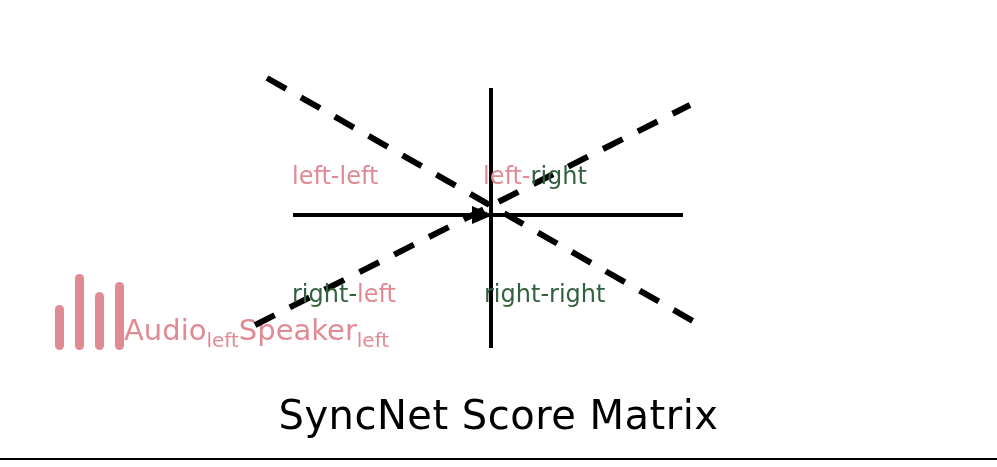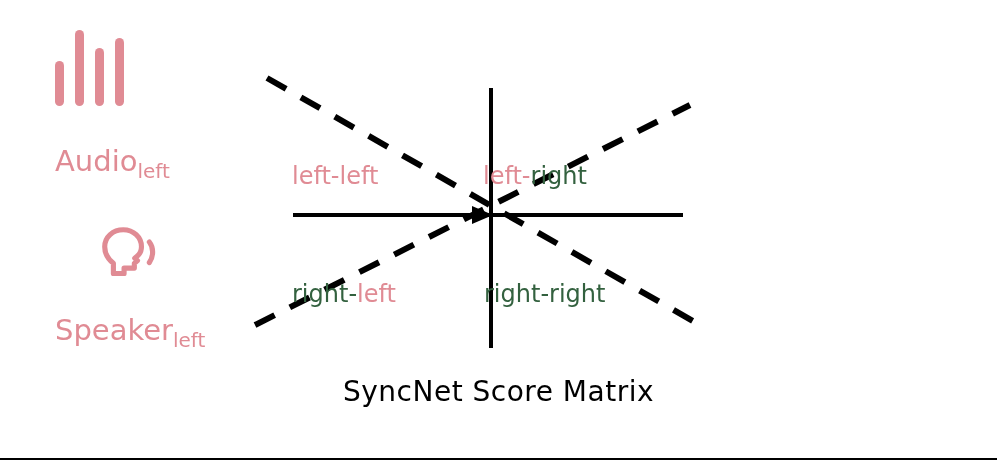--- a/index.html
+++ b/index.html
@@ -18,23 +18,22 @@
     overflow: hidden;
   }
 
   
   .side-panel {
     position: absolute;
     top: 30px;
     width: 230px;
     height: 320px;
     display: flex;
-    flex-direction: column;
-    align-items: flex-start;
-    gap: 32px;
+    flex-direction: row;
+    align-items: flex-end;
   }
   #panel-left  { left: 55px; }
   #panel-right { left: 725px; }
 
   
   .wave {
     display: flex;
     align-items: flex-end;
     justify-content: center;
     gap: 11px;
@@ -90,25 +89,25 @@
   }
   #quad-ll { left: 42px;  top: 128px; transform: translateY(-100%); }
   #quad-lr { left: 233px; top: 128px; transform: translateY(-100%); text-align: center; }
   #quad-rl { left: 42px;  top: 222px; }
   #quad-rr { left: 234px; top: 222px; text-align: right; }
 
   
   #title {
     position: absolute;
     left: 0;
-    top: 375px;
+    top: 392px;
     width: 997px;
     text-align: center;
     font-family: "DejaVu Sans", sans-serif;
-    font-size: 28px;
+    font-size: 40px;
     color: #000000;
     letter-spacing: 0.5px;
   }
 
   
   #bottom-rule {
     position: absolute;
     left: 0;
     top: 458px;
     width: 997px;

